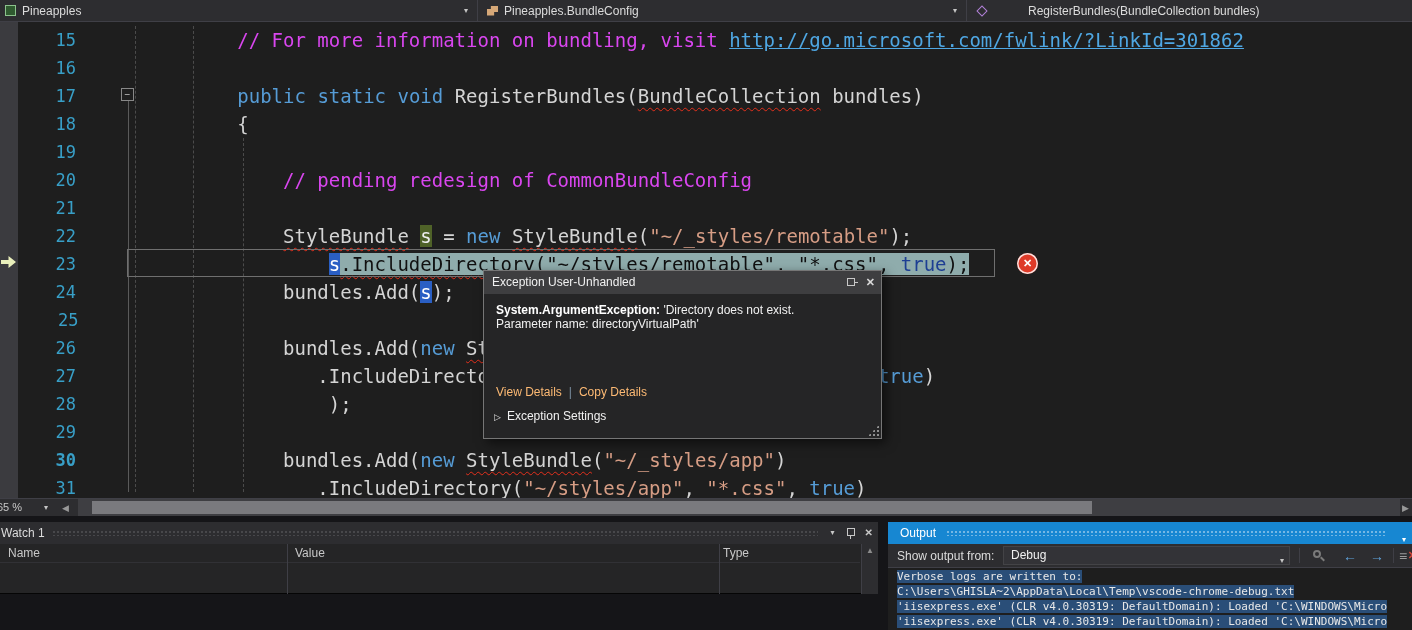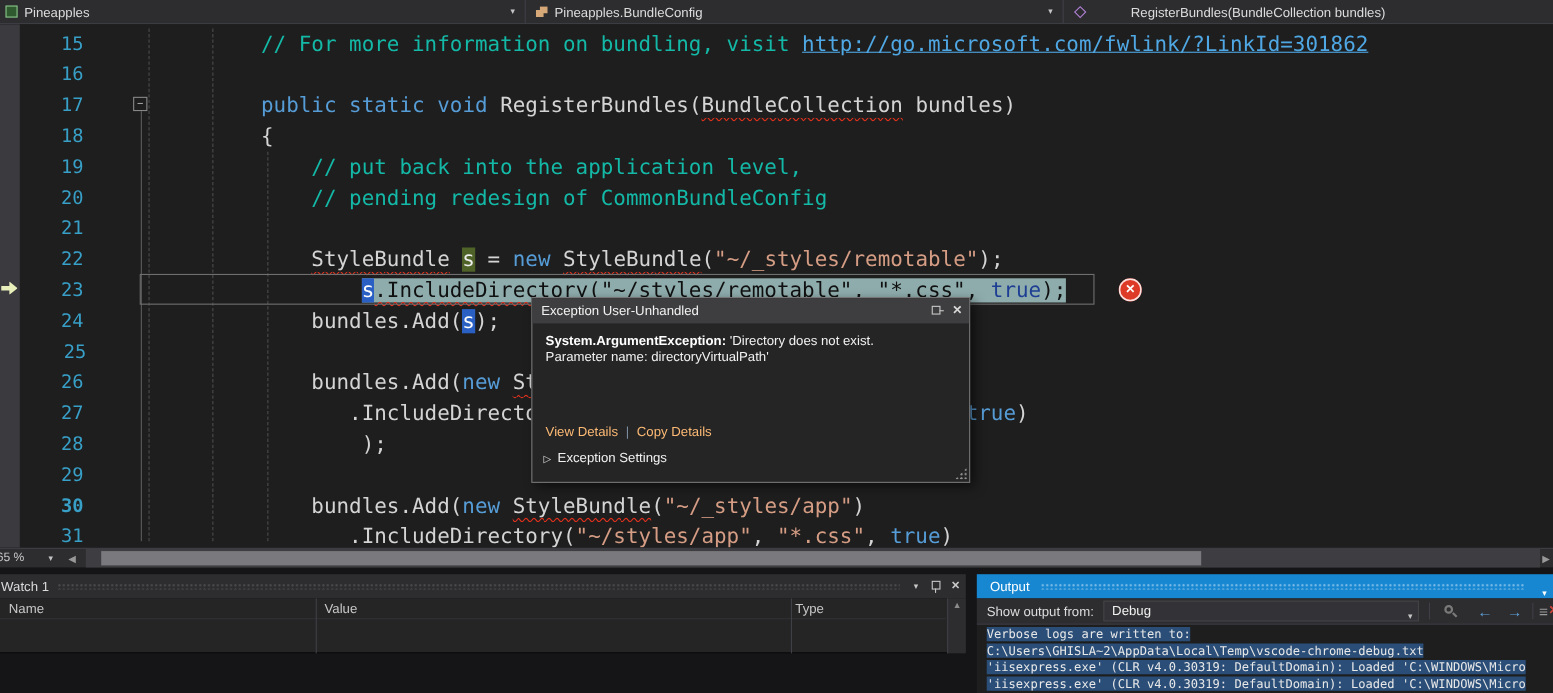--- a/index.html
+++ b/index.html
@@ -29,21 +29,21 @@
   .gutter-num{position:absolute;left:0;width:58px;height:28px;line-height:28px;text-align:right;
               font-size:17px;color:#389FC7;}
   .guide{position:absolute;top:4px;height:466px;border-left:1px dashed #4B4B4B;}
   .g1{left:135px;} .g2{left:193px;} .g3{left:243px;top:116px;height:354px;}
   .fold-line{position:absolute;left:128px;top:79px;height:391px;border-left:1px solid #5A5A5A;}
   .fold-box{position:absolute;left:121px;top:66px;width:13px;height:13px;border:1px solid #888;
             background:#1E1E1E;color:#C8C8C8;font-size:10px;line-height:11px;text-align:center;
             font-family:"Liberation Sans",sans-serif;}
   .code{position:absolute;left:100px;top:0;width:1312px;height:476px;}
   .code-line{position:absolute;left:0;height:28px;line-height:28px;font-size:19px;white-space:pre;}
-  .tok-plain{color:#D4D4D4;} .tok-comment{color:#14b8a6;} .tok-kw{color:#569CD6;}
+  .tok-plain{color:#D4D4D4;} .tok-comment{color:#d946ef;} .tok-kw{color:#569CD6;}
   .tok-str{color:#D69D85;}
   .tok-link{color:#4FA7E3;text-decoration:underline;}
   .tok-sq{text-decoration-line:underline;text-decoration-style:wavy;text-decoration-color:#E3301C;
           text-decoration-thickness:1.2px;text-underline-offset:4px;}
   .tok-dk{color:#101010;} .tok-dkkw{color:#1D3E93;}
   .tok-def{background:#4F6228;color:#EDEDED;}
   .tok-ref{background:#2A5FC4;color:#FFFFFF;}
   .stmt-wrap{background:#8FACAC;}
   .stmt-box{position:absolute;left:27px;top:-1px;width:868px;height:28px;border:1px solid #6F6F6F;
             pointer-events:none;}
@@ -183,21 +183,20 @@
     <div class="fold-line"></div>
     <div class="fold-box">−</div>
     <div class="guide g1"></div>
     <div class="guide g2"></div>
     <div class="guide g3"></div>
     <div class="code">
         <div class="code-line" style="top: 4px;"><span class="tok-plain">            </span><span class="tok-comment">// For more information on bundling, visit </span><span class="tok-link">http://go.microsoft.com/fwlink/?LinkId=301862</span></div>
         <div class="code-line" style="top: 32px;"></div>
         <div class="code-line" style="top: 60px;"><span class="tok-plain">            </span><span class="tok-kw">public</span><span class="tok-plain"> </span><span class="tok-kw">static</span><span class="tok-plain"> </span><span class="tok-kw">void</span><span class="tok-plain"> RegisterBundles(</span><span class="tok-plain tok-sq">BundleCollection</span><span class="tok-plain"> bundles)</span></div>
         <div class="code-line" style="top: 88px;"><span class="tok-plain">            {</span></div>
-        <div class="code-line" style="top: 116px;"><span class="tok-plain">                </span><span class="tok-comment">// put back into the application level,</span></div>
         <div class="code-line" style="top: 144px;"><span class="tok-plain">                </span><span class="tok-comment">// pending redesign of CommonBundleConfig</span></div>
         <div class="code-line" style="top: 172px;"></div>
         <div class="code-line" style="top: 200px;"><span class="tok-plain">                </span><span class="tok-plain tok-sq">StyleBundle</span><span class="tok-plain"> </span><span class="tok-def">s</span><span class="tok-plain"> = </span><span class="tok-kw">new</span><span class="tok-plain"> </span><span class="tok-plain tok-sq">StyleBundle</span><span class="tok-plain">(</span><span class="tok-str">"~/_styles/remotable"</span><span class="tok-plain">);</span></div>
         <div class="code-line" style="top: 228px;"><div class="stmt-box"></div><span class="tok-plain">                    </span><span class="stmt-wrap"><span class="tok-ref">s</span><span class="tok-dk tok-sq">.IncludeDirectory(</span><span class="tok-dk tok-sq">"~/styles/remotable"</span><span class="tok-dk">, </span><span class="tok-dk">"*.css"</span><span class="tok-dk">, </span><span class="tok-dkkw">true</span><span class="tok-dk">);</span></span><div class="err-icon">✕</div></div>
         <div class="code-line" style="top: 256px;"><span class="tok-plain">                </span><span class="tok-plain">bundles.Add(</span><span class="tok-ref">s</span><span class="tok-plain">);</span></div>
         <div class="code-line" style="top: 284px;"></div>
         <div class="code-line" style="top: 312px;"><span class="tok-plain">                </span><span class="tok-plain">bundles.Add(</span><span class="tok-kw">new</span><span class="tok-plain"> </span><span class="tok-plain tok-sq">StyleBundle</span><span class="tok-plain">(</span><span class="tok-str">"~/_styles/remotable"</span><span class="tok-plain">)</span></div>
         <div class="code-line" style="top: 340px;"><span class="tok-plain">                   </span><span class="tok-plain">.IncludeDirectory(</span><span class="tok-str">"~/styles/remotable"</span><span class="tok-plain">, </span><span class="tok-str">"*.css"</span><span class="tok-plain">, </span><span class="tok-kw">true</span><span class="tok-plain">)</span></div>
         <div class="code-line" style="top: 368px;"><span class="tok-plain">                    );</span></div>
         <div class="code-line" style="top: 396px;"></div>

